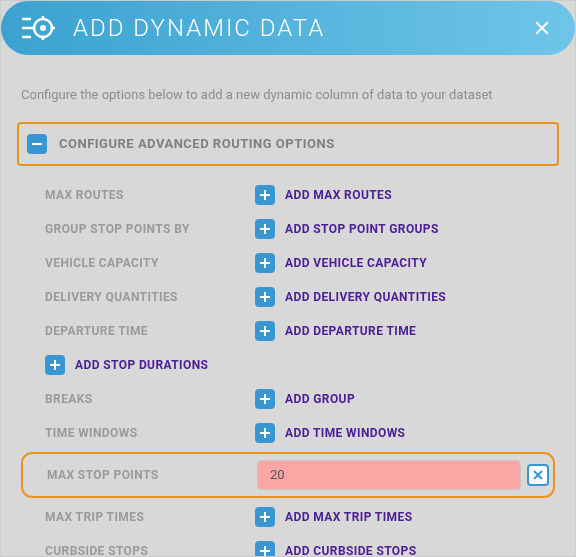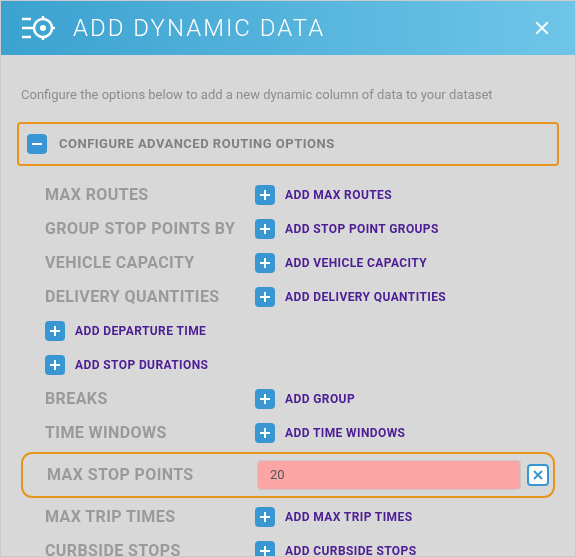--- a/index.html
+++ b/index.html
@@ -18,20 +18,21 @@
     display: flex;
     flex-direction: column;
   }
   .header {
     background: linear-gradient(to right, #3ba2d0, #6fc5e8);
     height: 56px;
     display: flex;
     align-items: center;
     padding: 0 18px;
     position: relative;
+    border-radius: 27px;
   }
   .header-icon {
     width: 36px;
     height: 36px;
     margin-right: 18px;
     color: #fff;
     flex-shrink: 0;
   }
   .header-title {
     color: #fff;
@@ -102,21 +103,21 @@
   .row {
     display: flex;
     align-items: center;
     height: 34px;
     padding: 0 4px 0 24px;
   }
   .row-label {
     width: 210px;
     flex-shrink: 0;
     color: #9a9a9a;
-    font-size: 16px;
+    font-size: 12px;
     font-weight: 700;
     letter-spacing: 0.4px;
   }
   .row-action {
     display: flex;
     align-items: center;
   }
   .plus-btn {
     width: 20px;
     height: 20px;
@@ -266,20 +267,21 @@
             <svg viewBox="0 0 12 12">
                 <rect x="5" y="1" width="2" height="10" fill="#fff"></rect>
                 <rect x="1" y="5" width="10" height="2" fill="#fff"></rect>
               </svg>
           </div>
           <div class="action-label">ADD DELIVERY QUANTITIES</div>
         </div>
       </div>
 
       <div class="row">
+        <div class="row-label">DEPARTURE TIME</div>
         <div class="row-action">
           <div class="plus-btn">
             <svg viewBox="0 0 12 12">
                 <rect x="5" y="1" width="2" height="10" fill="#fff"></rect>
                 <rect x="1" y="5" width="10" height="2" fill="#fff"></rect>
               </svg>
           </div>
           <div class="action-label">ADD DEPARTURE TIME</div>
         </div>
       </div>

